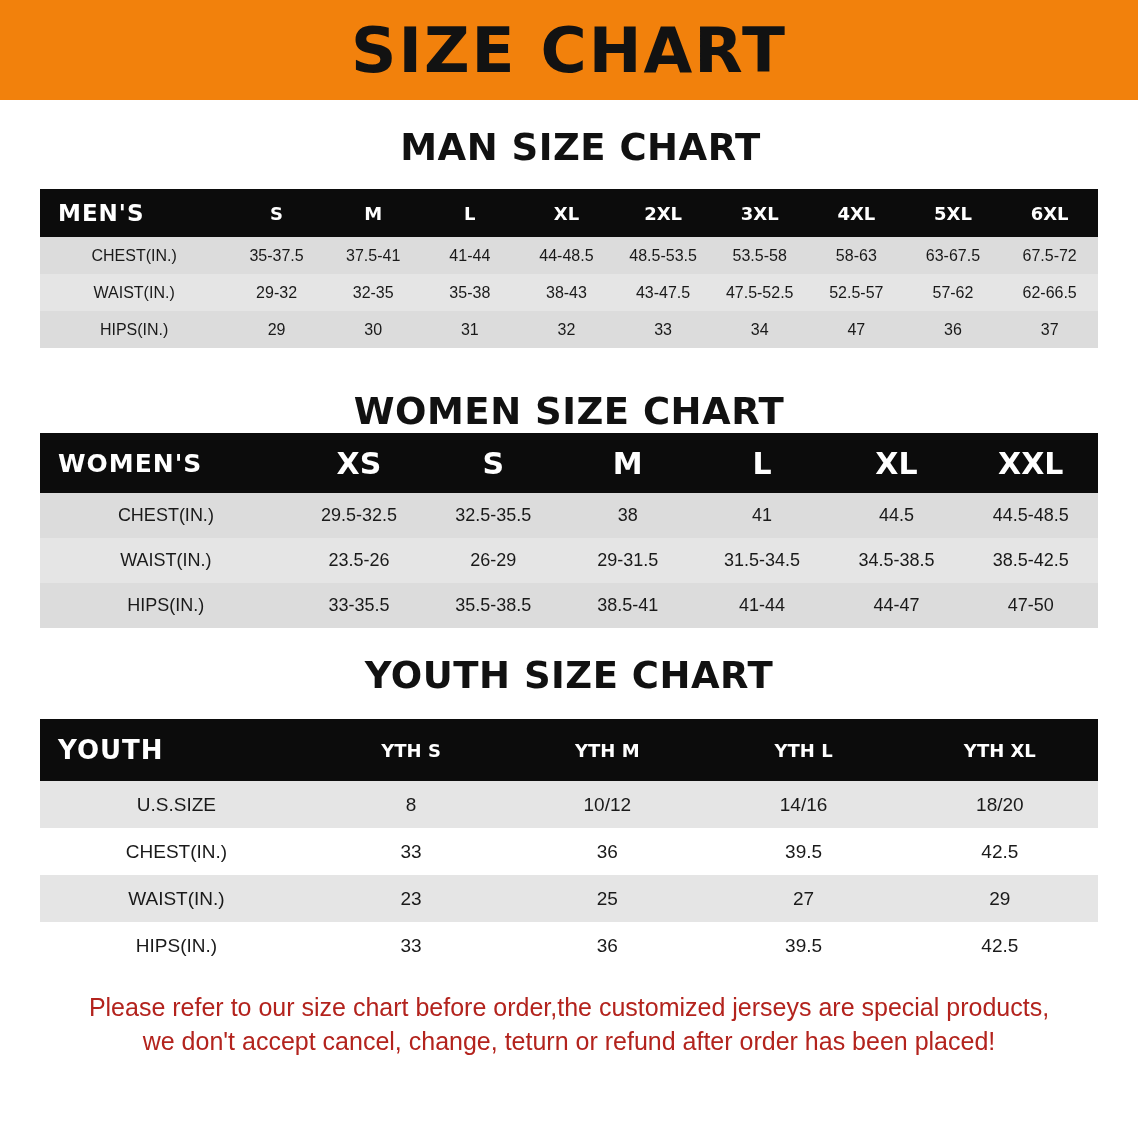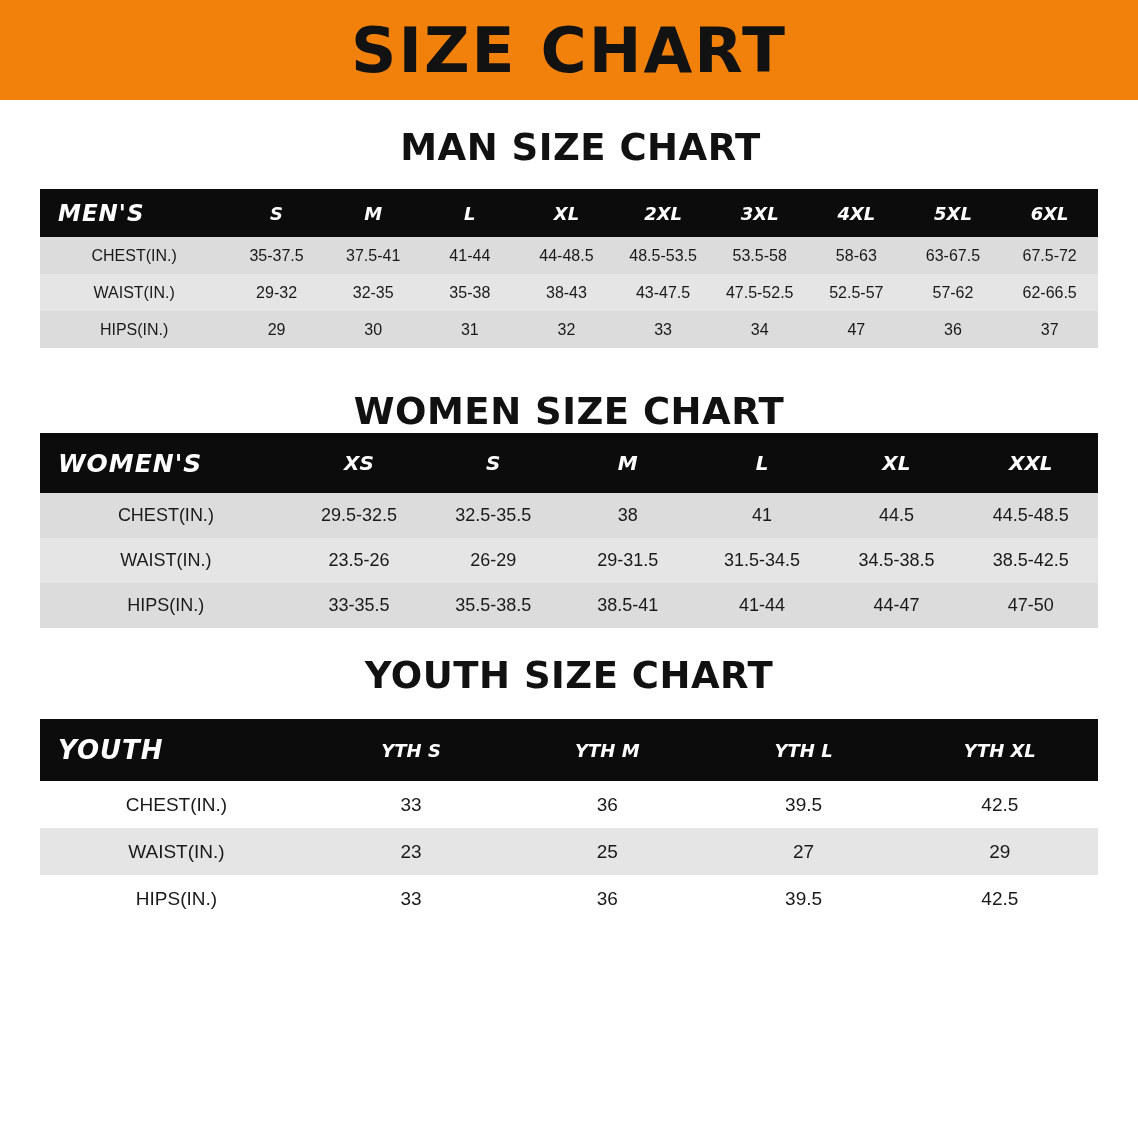--- a/index.html
+++ b/index.html
@@ -47,21 +47,20 @@
     width:100%;
     border-collapse:collapse;
     table-layout:fixed;
   }
   thead th{
     background:#0c0c0c;
     color:#ffffff;
     font-family:"DejaVu Sans", sans-serif;
     font-weight:bold;
     text-align:center;
-    font-style:italic;
   }
   thead th.lead{
     text-align:left;
     padding-left:18px;
     letter-spacing:1px;
   }
   tbody td{
     text-align:center;
     color:#1a1a1a;
     font-family:"Liberation Sans", sans-serif;
@@ -72,21 +71,21 @@
   tbody tr.alt td{background:#dcdcdc;}
   tbody tr.plain td{background:#e5e5e5;}
 
   
   .men thead th{font-size:18px;height:46px;}
   .men thead th.lead{font-size:23px;}
   .men tbody td{font-size:16px;height:35px;}
   .men tbody td.lead{font-size:16px;}
 
   
-  .women thead th{font-size:20px;height:58px;}
+  .women thead th{font-size:30px;height:58px;}
   .women thead th.lead{font-size:25px;}
   .women tbody td{font-size:18px;height:43px;}
 
   
   .youth thead th{font-size:18px;height:60px;}
   .youth thead th.lead{font-size:26px;}
   .youth tbody td{font-size:19px;height:45px;}
   .youth tbody tr.white td{background:#ffffff;}
 
   
@@ -219,20 +218,27 @@
       <thead>
         <tr>
           <th class="lead" style="width:24%">YOUTH</th>
           <th>YTH S</th>
           <th>YTH M</th>
           <th>YTH L</th>
           <th>YTH XL</th>
         </tr>
       </thead>
       <tbody>
+        <tr class="plain">
+          <td class="lead">U.S.SIZE</td>
+          <td>8</td>
+          <td>10/12</td>
+          <td>14/16</td>
+          <td>18/20</td>
+        </tr>
         <tr class="white">
           <td class="lead">CHEST(IN.)</td>
           <td>33</td>
           <td>36</td>
           <td>39.5</td>
           <td>42.5</td>
         </tr>
         <tr class="plain">
           <td class="lead">WAIST(IN.)</td>
           <td>23</td>
@@ -244,14 +250,18 @@
           <td class="lead">HIPS(IN.)</td>
           <td>33</td>
           <td>36</td>
           <td>39.5</td>
           <td>42.5</td>
         </tr>
       </tbody>
     </table>
   </div>
 
+  <div class="note">
+    <span>Please refer to our size chart before order,the customized jerseys are special products,</span>
+    <span>we don't accept cancel, change, teturn or refund after order has been placed!</span>
+  </div>
 
 </div>
 
 </body></html>

